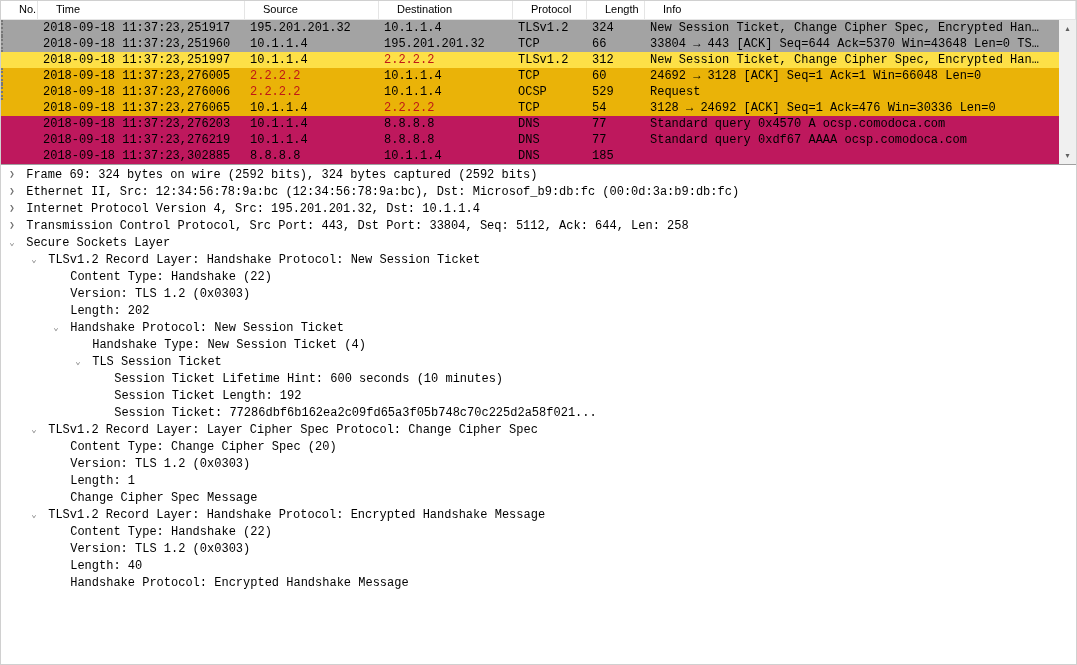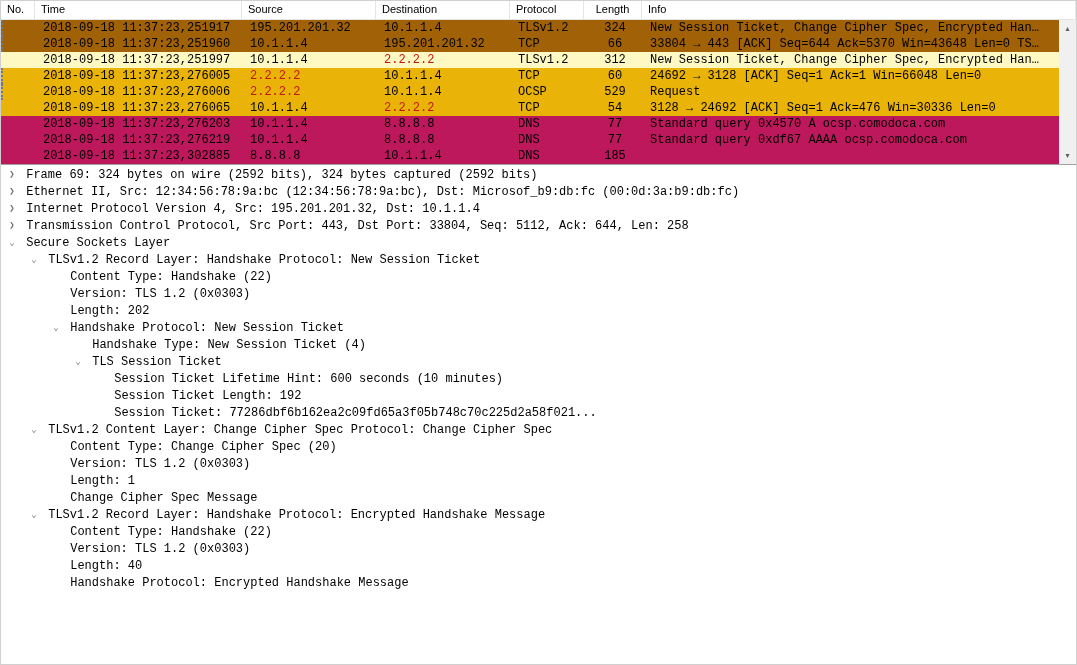--- a/index.html
+++ b/index.html
@@ -1,30 +1,30 @@
 <!DOCTYPE html>
 <html><head>
 <meta charset="utf-8">
 <style>
   *{margin:0;padding:0;box-sizing:border-box}
   body{font-family:"Segoe UI",Tahoma,sans-serif;font-size:11px;background:#fff;color:#000;user-select:none;display:flex;flex-direction:column;height:665px;width:1077px;overflow:hidden;border:1px solid #d0d0d0}
   .packet-pane{flex:0 0 auto;border-bottom:1px solid #a0a0a0;overflow:hidden}
   .header-row{display:flex;background:#fff;border-bottom:1px solid #e5e5e5;height:19px;font-size:11px}
-  .header-cell{padding:2px 6px;border-right:1px solid #e5e5e5;white-space:nowrap;overflow:hidden;color:#000}
+  .header-cell{padding:2px 18px;border-right:1px solid #e5e5e5;white-space:nowrap;overflow:hidden;color:#000}
   .col-no{width:34px}
   .col-time{width:207px}
   .col-src{width:134px}
   .col-dst{width:134px}
   .col-proto{width:74px}
-  .col-len{width:58px;text-align:center}
+  .col-len{width:58px;text-align:left}
   .col-info{flex:1;min-width:0}
   .pkt-rows{font-family:Consolas,"Courier New",monospace;font-size:12px}
   .pkt-row{display:flex;height:16px;line-height:16px;white-space:nowrap;overflow:hidden;border-left:2px solid transparent}
-  .pkt-row.bg-lavender{background:#a16207;border-left:2px dotted #777}
-  .pkt-row.bg-green{background:#fef9c3}
+  .pkt-row.bg-lavender{background:#a3a3a3;border-left:2px dotted #777}
+  .pkt-row.bg-green{background:#fde047}
   .pkt-row.bg-greendot{background:#eab308;border-left:2px dotted #777}
   .pkt-row.bg-blue{background:#be185d;border-left:2px solid transparent}
   .pkt-row.bg-white{background:#eab308}
   .pkt-cell{padding:0 6px;overflow:hidden;text-overflow:ellipsis}
   .red{color:#bf1717}
   .scrollbar-stub{position:absolute;right:0;top:19px;bottom:0;width:17px;background:#f0f0f0;display:flex;flex-direction:column;align-items:center}
   .scrollbar-up,.scrollbar-down{height:17px;width:100%;background:#f0f0f0;display:flex;align-items:center;justify-content:center;color:#606060;font-size:8px}
   .scrollbar-track{flex:1;background:#f0f0f0;position:relative}
   .scrollbar-thumb{position:absolute;left:2px;right:2px;top:30px;height:24px;background:#cdcdcd}
   .packet-pane{position:relative}
@@ -210,21 +210,21 @@
       <span class="node-label"> Session Ticket Length: 192</span>
     </div>
     <div class="node">
       <span class="indent" style="width: 92px;"></span>
       <span class="twisty"></span>
       <span class="node-label"> Session Ticket: 77286dbf6b162ea2c09fd65a3f05b748c70c225d2a58f021...</span>
     </div>
     <div class="node">
       <span class="indent" style="width: 26px;"></span>
       <span class="twisty">⌄</span>
-      <span class="node-label"> TLSv1.2 Content Layer: Change Cipher Spec Protocol: Change Cipher Spec</span>
+      <span class="node-label"> TLSv1.2 Record Layer: Layer Cipher Spec Protocol: Change Cipher Spec</span>
     </div>
     <div class="node">
       <span class="indent" style="width: 48px;"></span>
       <span class="twisty"></span>
       <span class="node-label"> Content Type: Change Cipher Spec (20)</span>
     </div>
     <div class="node">
       <span class="indent" style="width: 48px;"></span>
       <span class="twisty"></span>
       <span class="node-label"> Version: TLS 1.2 (0x0303)</span>

